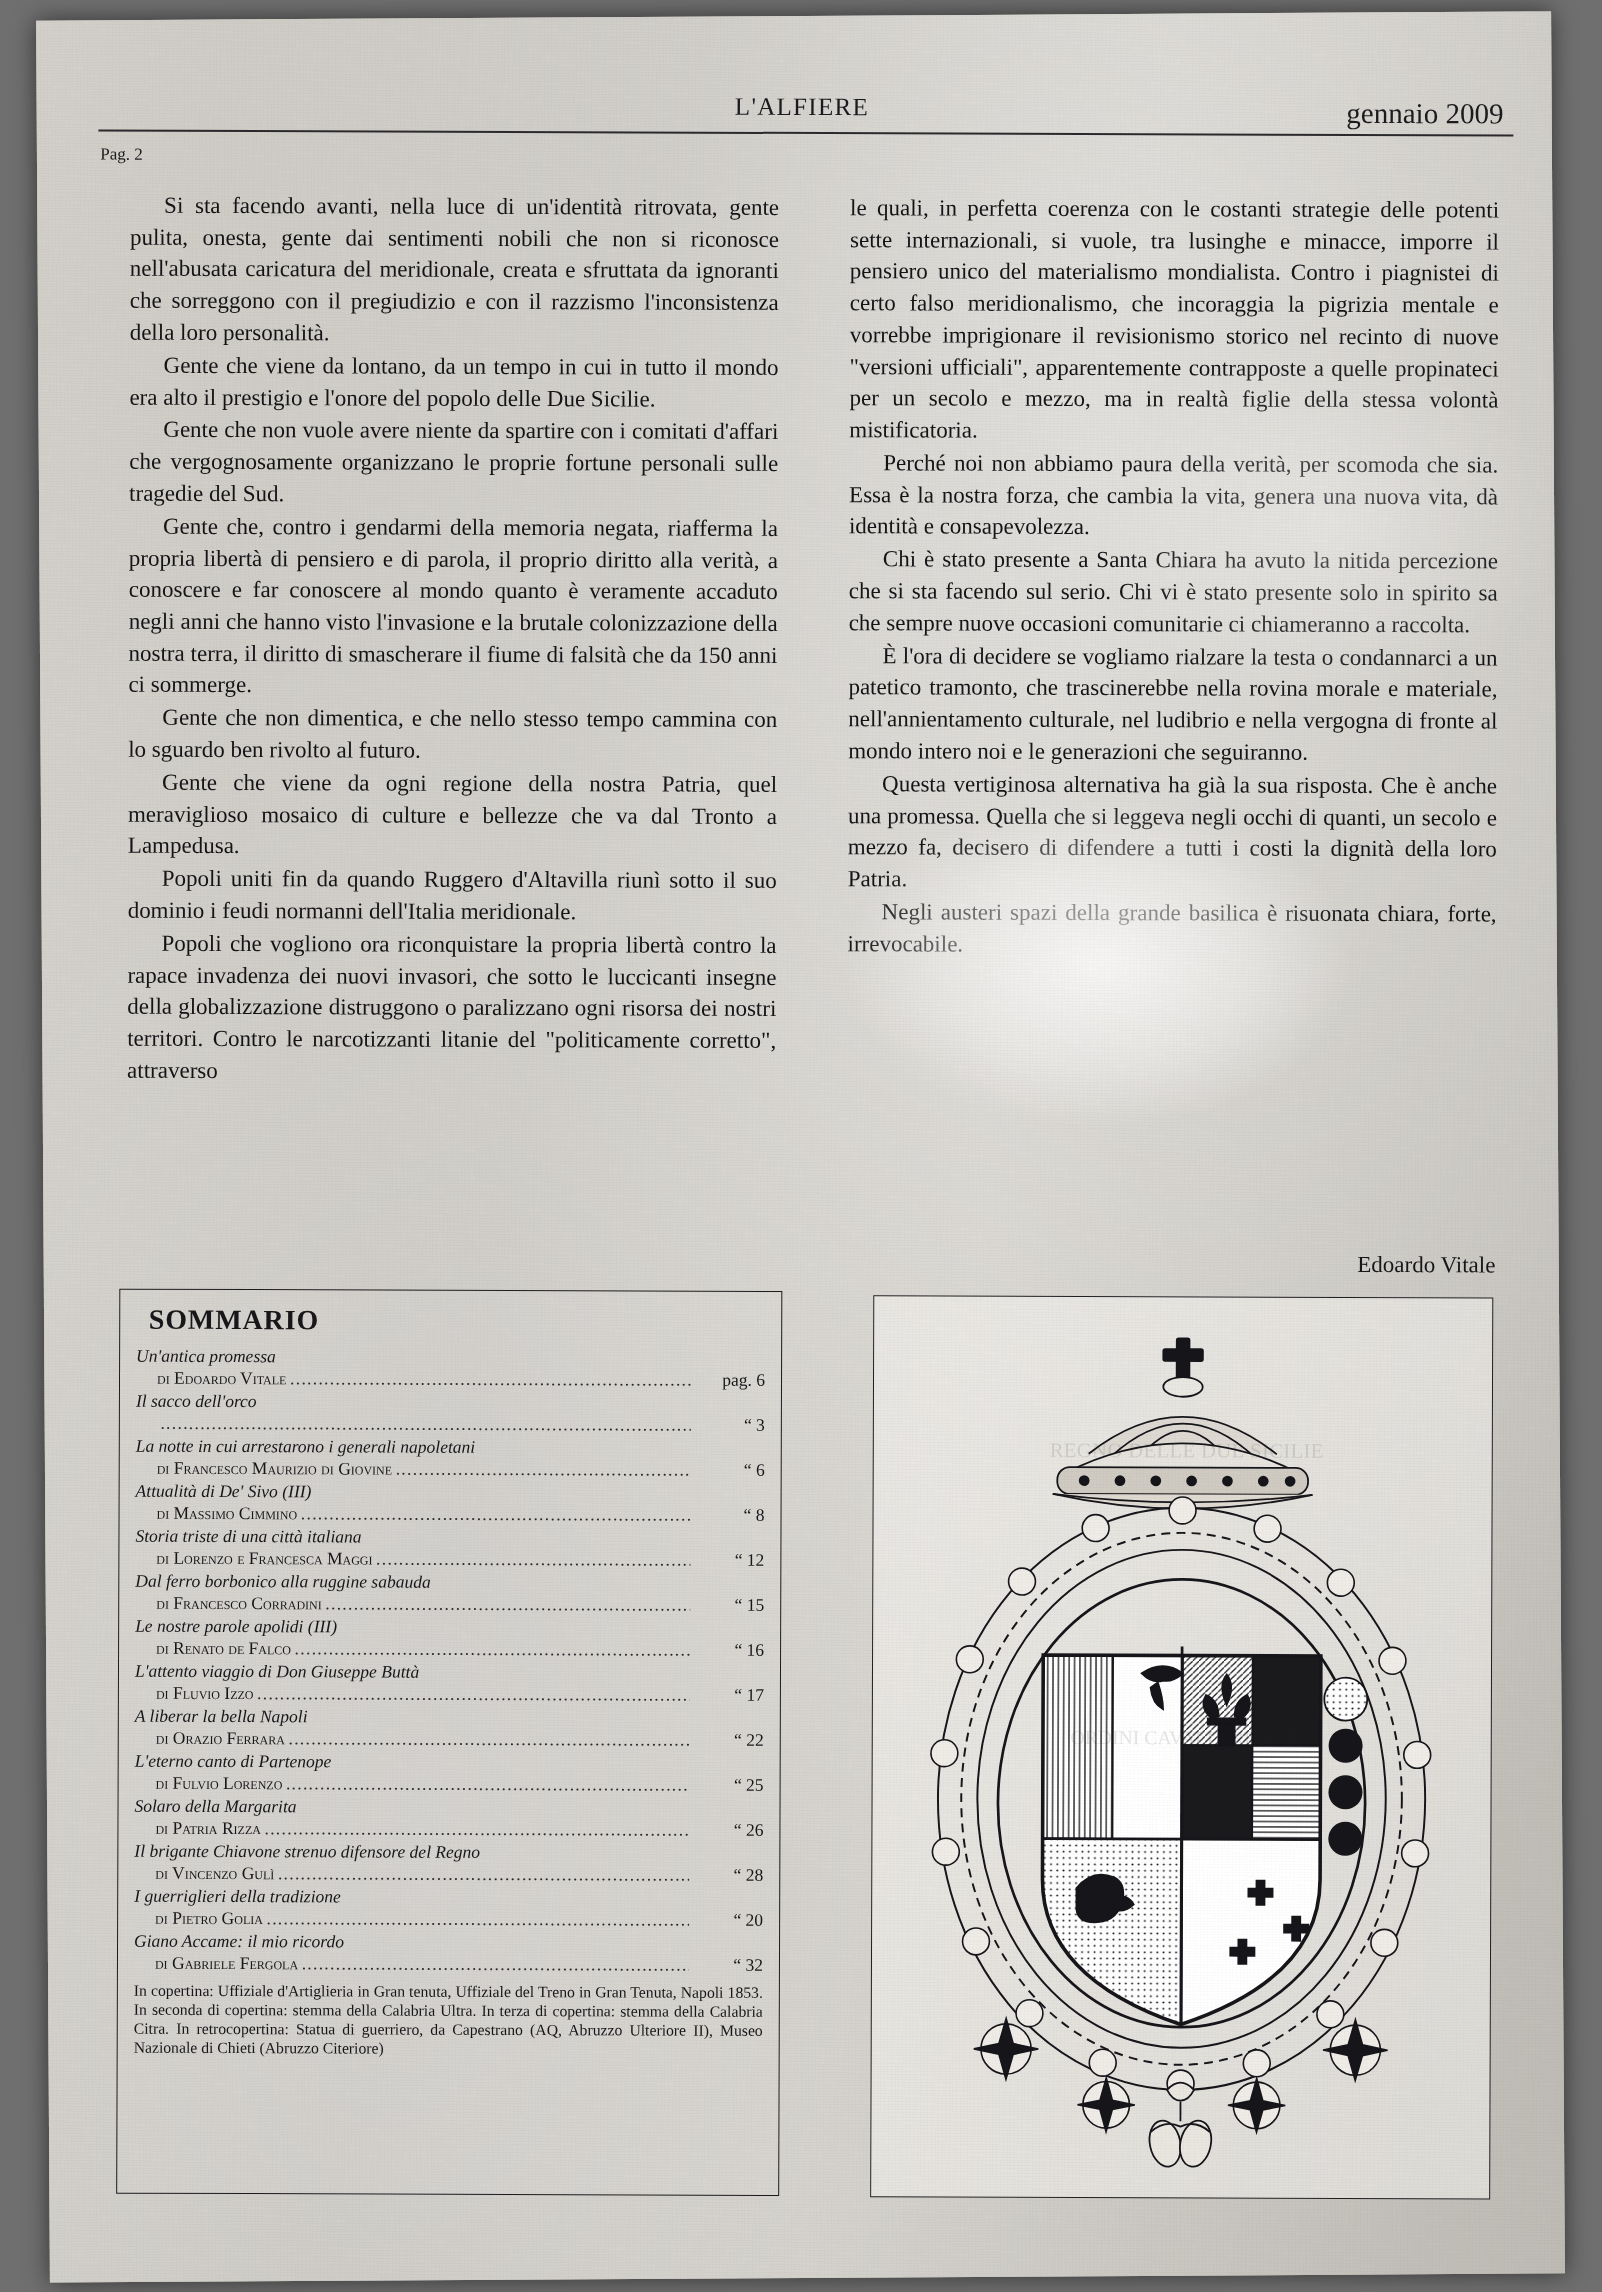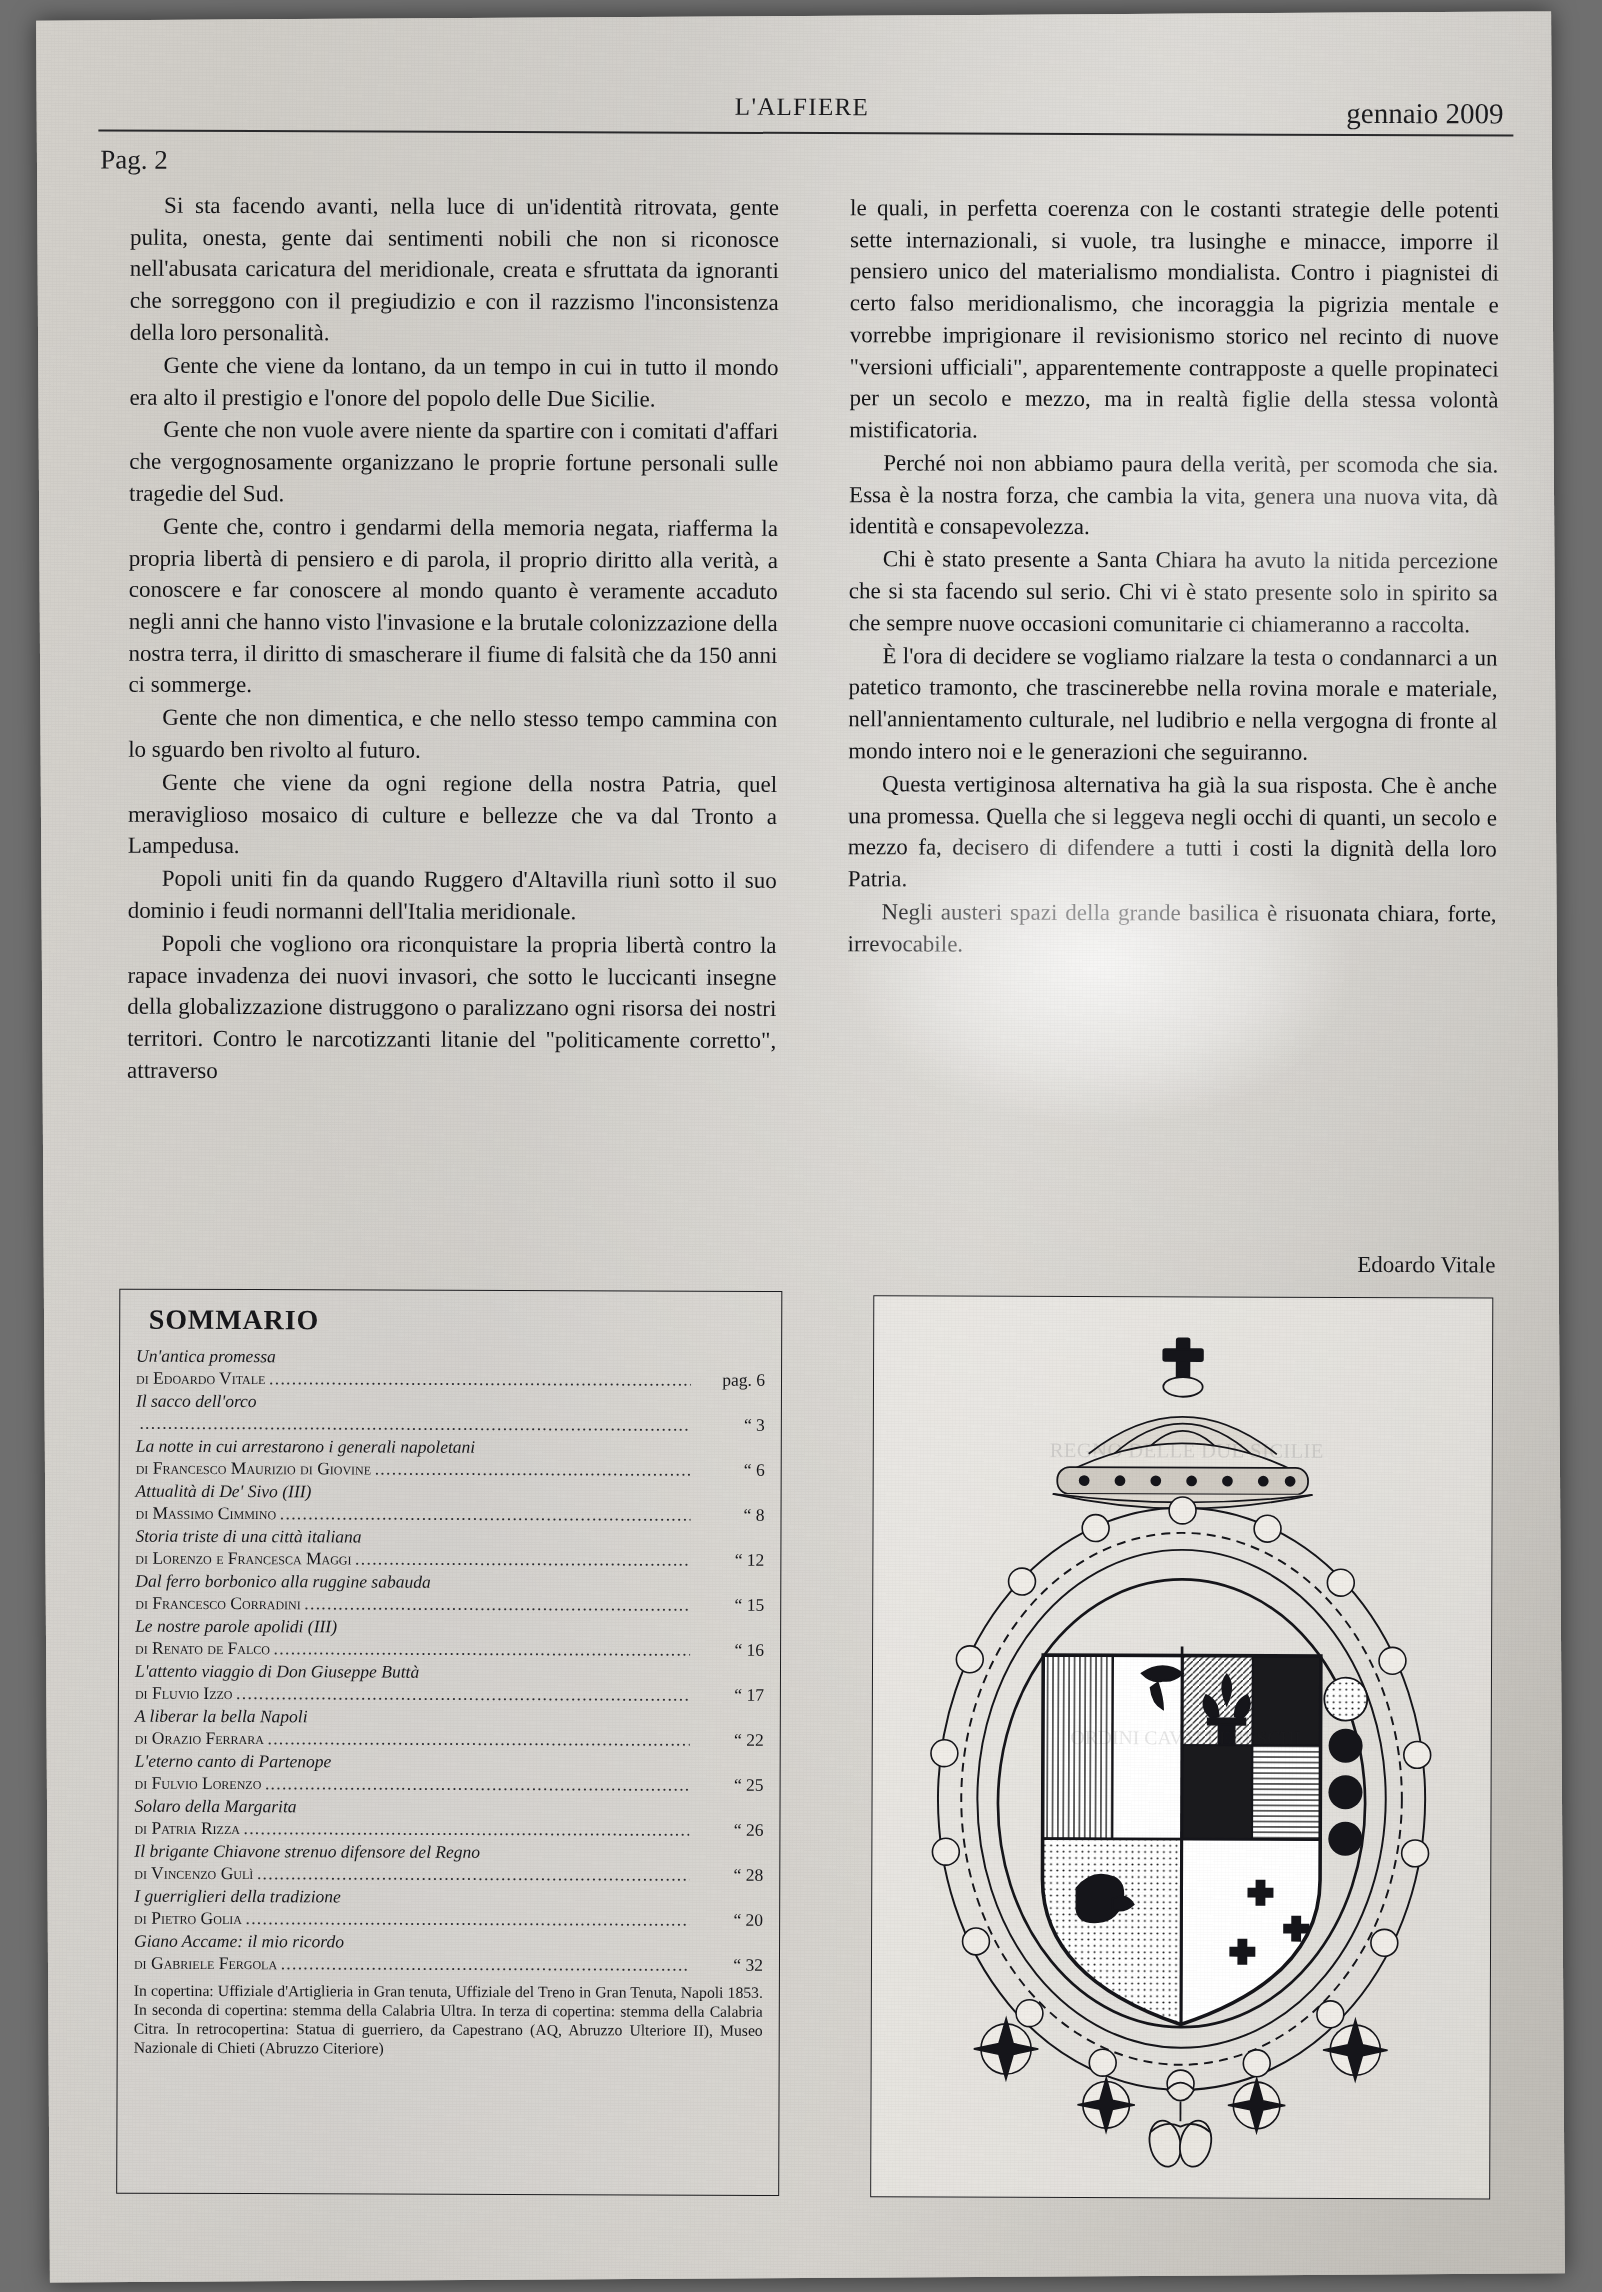--- a/index.html
+++ b/index.html
@@ -95,21 +95,21 @@
     position: absolute;
     right: 56px;
     top: 79px;
     font-size: 29px;
     color: #1b1b1e;
   }
   .page-number {
     position: absolute;
     left: 56px;
     top: 131px;
-    font-size: 27px;
+    font-size: 17px;
     color: #1b1b1e;
   }
 
   
   .col {
     position: absolute;
     top: 176px;
     width: 649px;
     font-size: 23px;
     line-height: 1.38;
@@ -164,20 +164,21 @@
     display: block;
   }
   .toc-line {
     display: flex;
     align-items: baseline;
     width: 100%;
   }
   .toc-author {
     white-space: nowrap;
     font-variant: small-caps;
+    margin-left: 21px;
   }
   .toc-dots {
     flex: 1 1 auto;
     overflow: hidden;
     white-space: nowrap;
     letter-spacing: 1.3px;
     color: #2a2a2d;
     margin: 0 3.6px;
   }
   .toc-pagmark {

